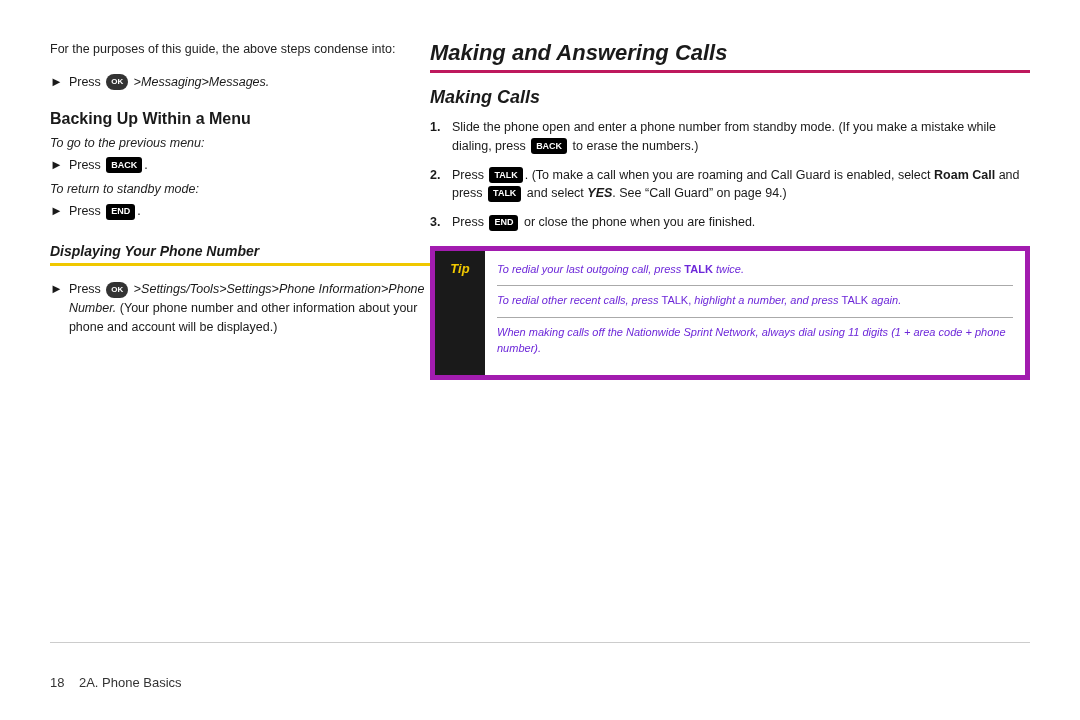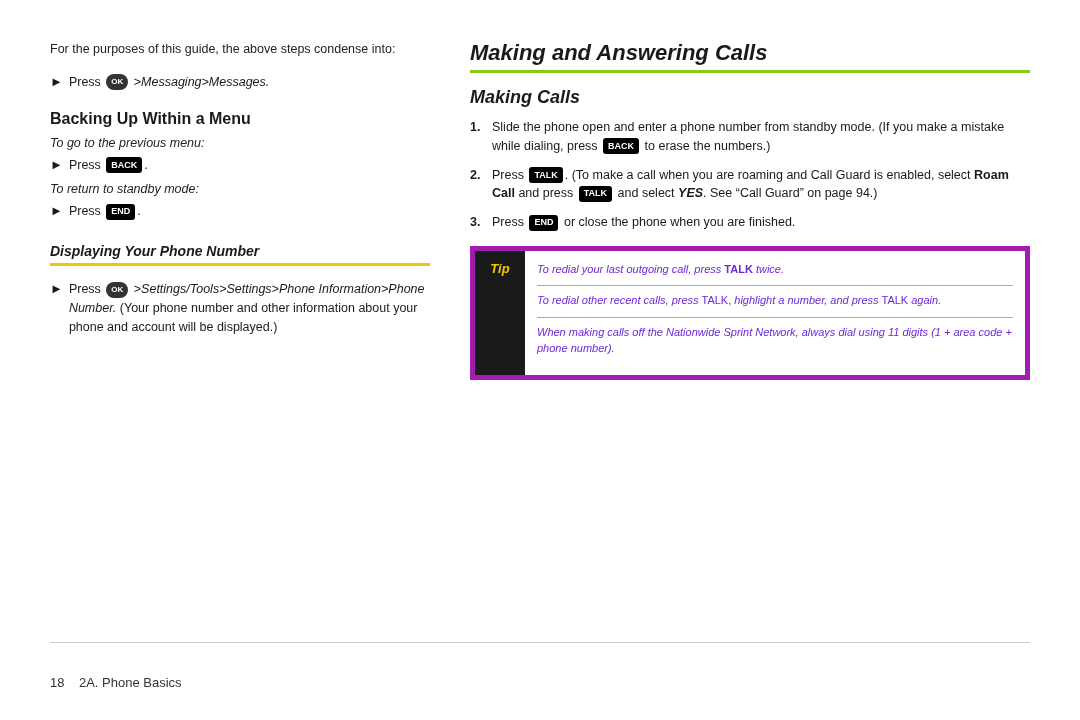--- a/index.html
+++ b/index.html
@@ -16,21 +16,20 @@
     .page {
       width: 1080px;
       height: 720px;
       padding: 40px 50px 30px 50px;
       display: flex;
       flex-direction: column;
     }
     .main-content {
       display: flex;
       flex: 1;
-      gap: 40px;
     }
     .left-col {
       width: 380px;
       flex-shrink: 0;
       padding-top: 0px;
     }
     .right-col {
       flex: 1;
       padding-top: 0px;
     }
@@ -102,21 +101,21 @@
       vertical-align: middle;
       min-width: 22px;
       height: 16px;
     }
     
     .main-section-header {
       font-size: 22px;
       font-style: italic;
       font-weight: bold;
       color: #1a1a1a;
-      border-bottom: 3px solid #84cc16;
+      border-bottom: 3px solid #be185d;
       padding-bottom: 4px;
       margin-bottom: 14px;
     }
     .sub-section-header {
       font-size: 18px;
       font-style: italic;
       font-weight: bold;
       color: #1a1a1a;
       margin-bottom: 10px;
     }

